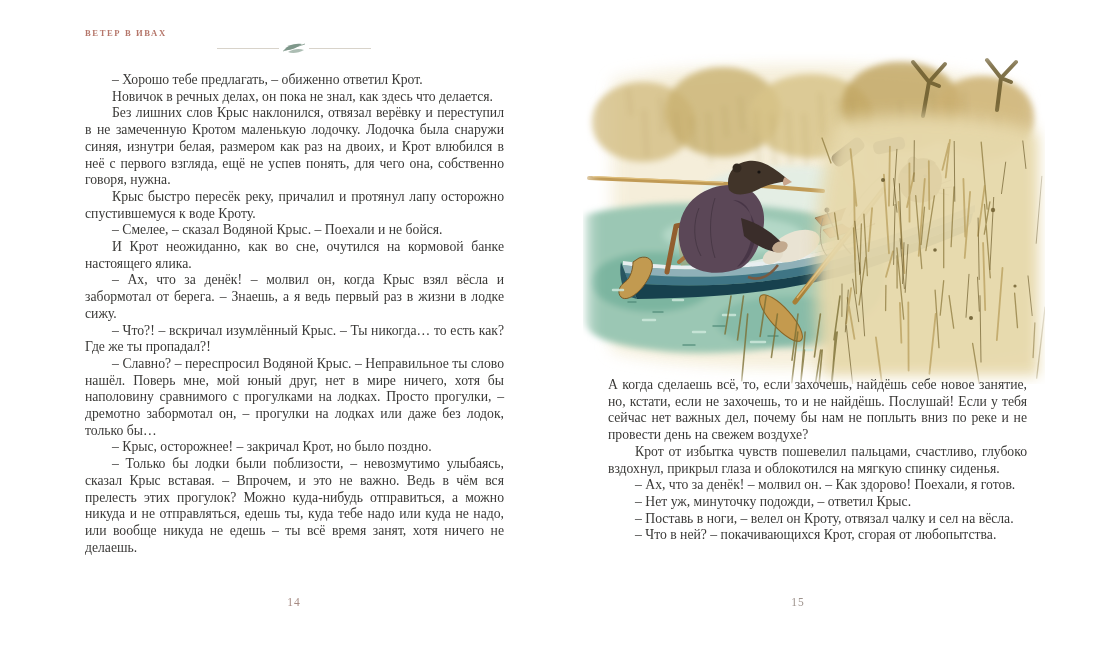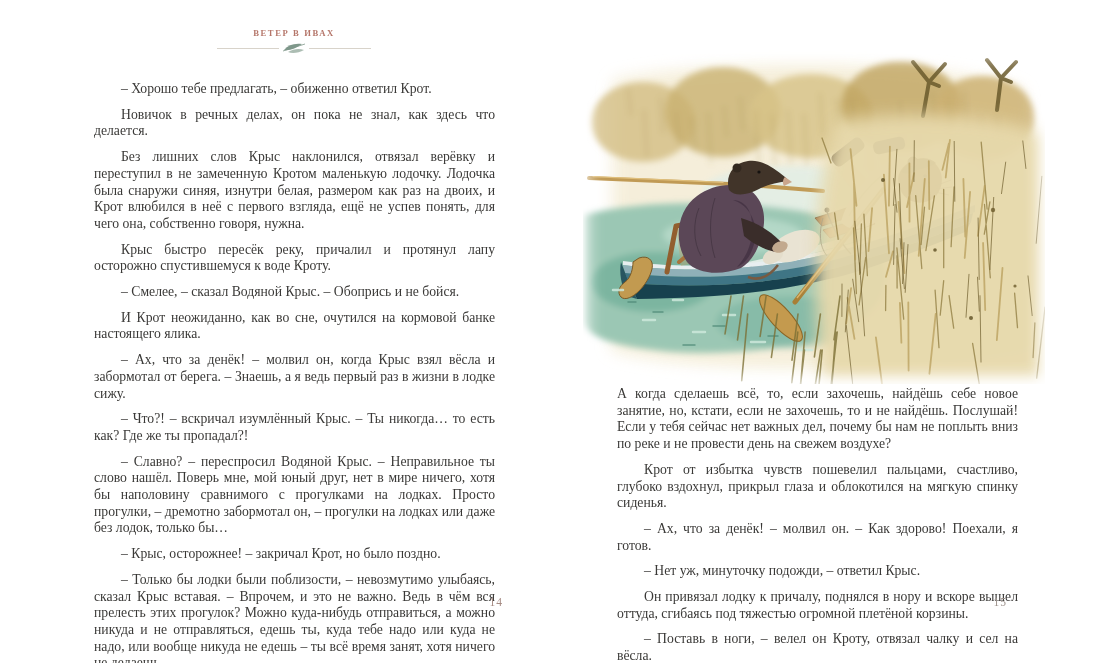--- a/index.html
+++ b/index.html
@@ -1,37 +1,37 @@
 <!DOCTYPE html>
 <html lang="ru"><head>
 <meta charset="utf-8">
 <style>
   html,body{margin:0;padding:0;background:#ffffff;}
   body{width:1100px;height:663px;position:relative;overflow:hidden;
        font-family:"Liberation Serif","DejaVu Serif",serif;}
   .spread{position:absolute;inset:0;background:#ffffff;}
 
   
-  .running-head{position:absolute;left:85px;top:28px;width:418px;text-align:center;
+  .running-head{position:absolute;left:85px;top:28px;width:418px;
     font-size:8.6px;letter-spacing:1.6px;color:#b5766a;font-weight:bold;}
   .ornament-row{position:absolute;left:85px;top:40px;width:418px;height:16px;
     display:flex;align-items:center;justify-content:center;}
   .rule{height:0;border-top:1px solid #d8d3ca;width:62px;}
   .leaf-wrap{margin:0 3px;line-height:0;}
 
   
   .text-col{position:absolute;width:419px;color:#3a3937;font-size:13.7px;
     line-height:16.7px;text-align:justify;}
-  .text-col p{margin:9px;text-indent:27px;}
+  .text-col p{margin:0;text-indent:27px;}
   .text-col p.noindent{text-indent:0;}
   .text-left{left:85px;top:72px;}
   .text-right{left:608px;top:377px;}
 
   
-  .folio{position:absolute;top:596px;width:418px;text-align:right;
+  .folio{position:absolute;top:596px;width:418px;text-align:center;
     font-size:11.5px;color:#a58a82;letter-spacing:1px;}
   .folio-left{left:85px;}
   .folio-right{left:589px;color:#9d928c;}
 
   
   .illo{position:absolute;left:583px;top:50px;width:462px;height:334px;}
 </style>
 </head>
 <body>
 
@@ -49,21 +49,21 @@
     </span>
     <div class="rule"></div>
   </div>
 
   <div class="text-col text-left">
 
   <p>– Хорошо тебе предлагать, – обиженно ответил Крот.</p>
       <p>Новичок в речных делах, он пока не знал, как здесь что делается.</p>
       <p>Без лишних слов Крыс наклонился, отвязал верёвку и переступил в не замеченную Кротом маленькую лодочку. Лодочка была снаружи синяя, изнутри белая, размером как раз на двоих, и Крот влюбился в неё с первого взгляда, ещё не успев понять, для чего она, собственно говоря, нужна.</p>
       <p>Крыс быстро пересёк реку, причалил и протянул лапу осторожно спустившемуся к воде Кроту.</p>
-      <p>– Смелее, – сказал Водяной Крыс. – Обопрись и не бойся.</p>
+      <p>– Смелее, – сказал Водяной Крыс. – Поехали и не бойся.</p>
       <p>И Крот неожиданно, как во сне, очутился на кормовой банке настоящего ялика.</p>
       <p>– Ах, что за денёк! – молвил он, когда Крыс взял вёсла и забормотал от берега. – Знаешь, а я ведь первый раз в жизни в лодке сижу.</p>
       <p>– Что?! – вскричал изумлённый Крыс. – Ты никогда… то есть как? Где же ты пропадал?!</p>
       <p>– Славно? – переспросил Водяной Крыс. – Неправильное ты слово нашёл. Поверь мне, мой юный друг, нет в мире ничего, хотя бы наполовину сравнимого с прогулками на лодках. Просто прогулки, – дремотно забормотал он, – прогулки на лодках или даже без лодок, только бы…</p>
       <p>– Крыс, осторожнее! – закричал Крот, но было поздно.</p>
       <p>– Только бы лодки были поблизости, – невозмутимо улыбаясь, сказал Крыс вставая. – Впрочем, и это не важно. Ведь в чём вся прелесть этих прогулок? Можно куда-нибудь отправиться, а можно никуда и не отправляться, едешь ты, куда тебе надо или куда не надо, или вообще никуда не едешь – ты всё время занят, хотя ничего не делаешь.</p>
     </div>
 
   <svg class="illo" viewBox="0 0 462 334" role="img" aria-label="Крот в синей лодке среди камышей; Водяной Крыс опрокинулся на спину с поднятыми кверху лапами после того, как лодка врезалась носом в берег">
     <defs>
@@ -188,21 +188,20 @@
 
     <rect x="-18" y="-18" width="498" height="370" fill="none" stroke="#ffffff" stroke-width="44" filter="url(#soft2)"></rect>
   </svg>
 
   <div class="text-col text-right">
 
   <p class="noindent">А когда сделаешь всё, то, если захочешь, найдёшь себе новое занятие, но, кстати, если не захочешь, то и не найдёшь. Послушай! Если у тебя сейчас нет важных дел, почему бы нам не поплыть вниз по реке и не провести день на свежем воздухе?</p>
       <p>Крот от избытка чувств пошевелил пальцами, счастливо, глубоко вздохнул, прикрыл глаза и облокотился на мягкую спинку сиденья.</p>
       <p>– Ах, что за денёк! – молвил он. – Как здорово! Поехали, я готов.</p>
       <p>– Нет уж, минуточку подожди, – ответил Крыс.</p>
-      <p>Он привязал лодку к причалу, поднялся в нору и вскоре вышел оттуда, сгибаясь под тяжестью огромной плетёной корзины.</p>
       <p>– Поставь в ноги, – велел он Кроту, отвязал чалку и сел на вёсла.</p>
       <p>– Что в ней? – покачивающихся Крот, сгорая от любопытства.</p>
     </div>
 
   <div class="folio folio-left">14</div>
   <div class="folio folio-right">15</div>
 
 </div>
 
 </body></html>

